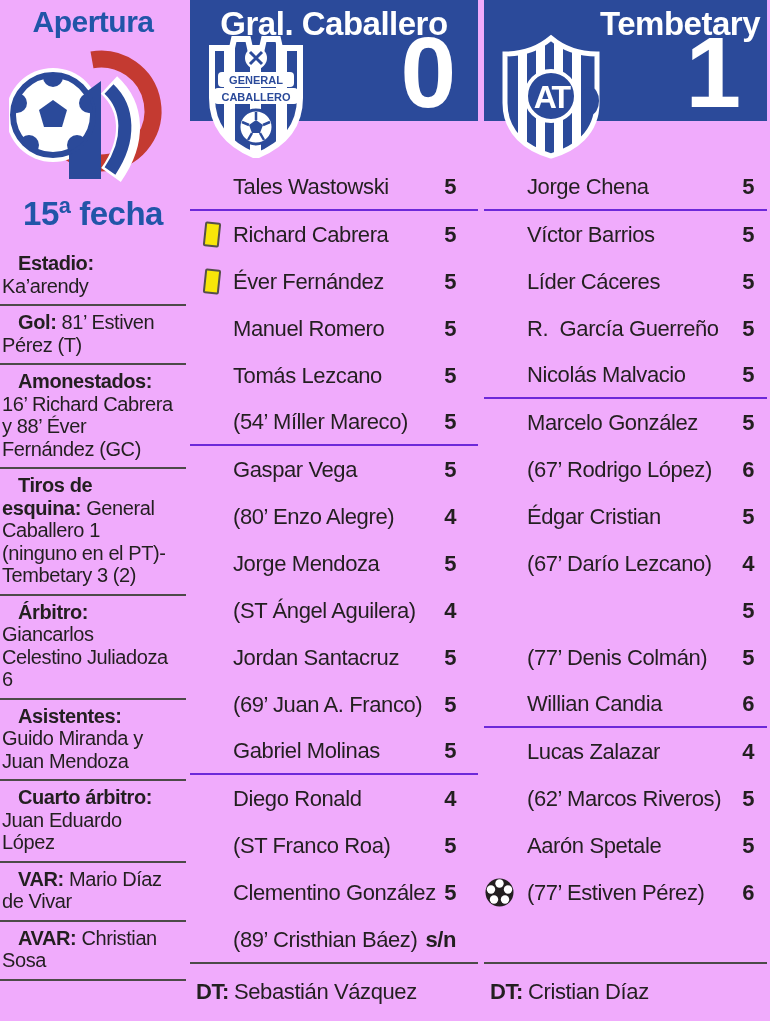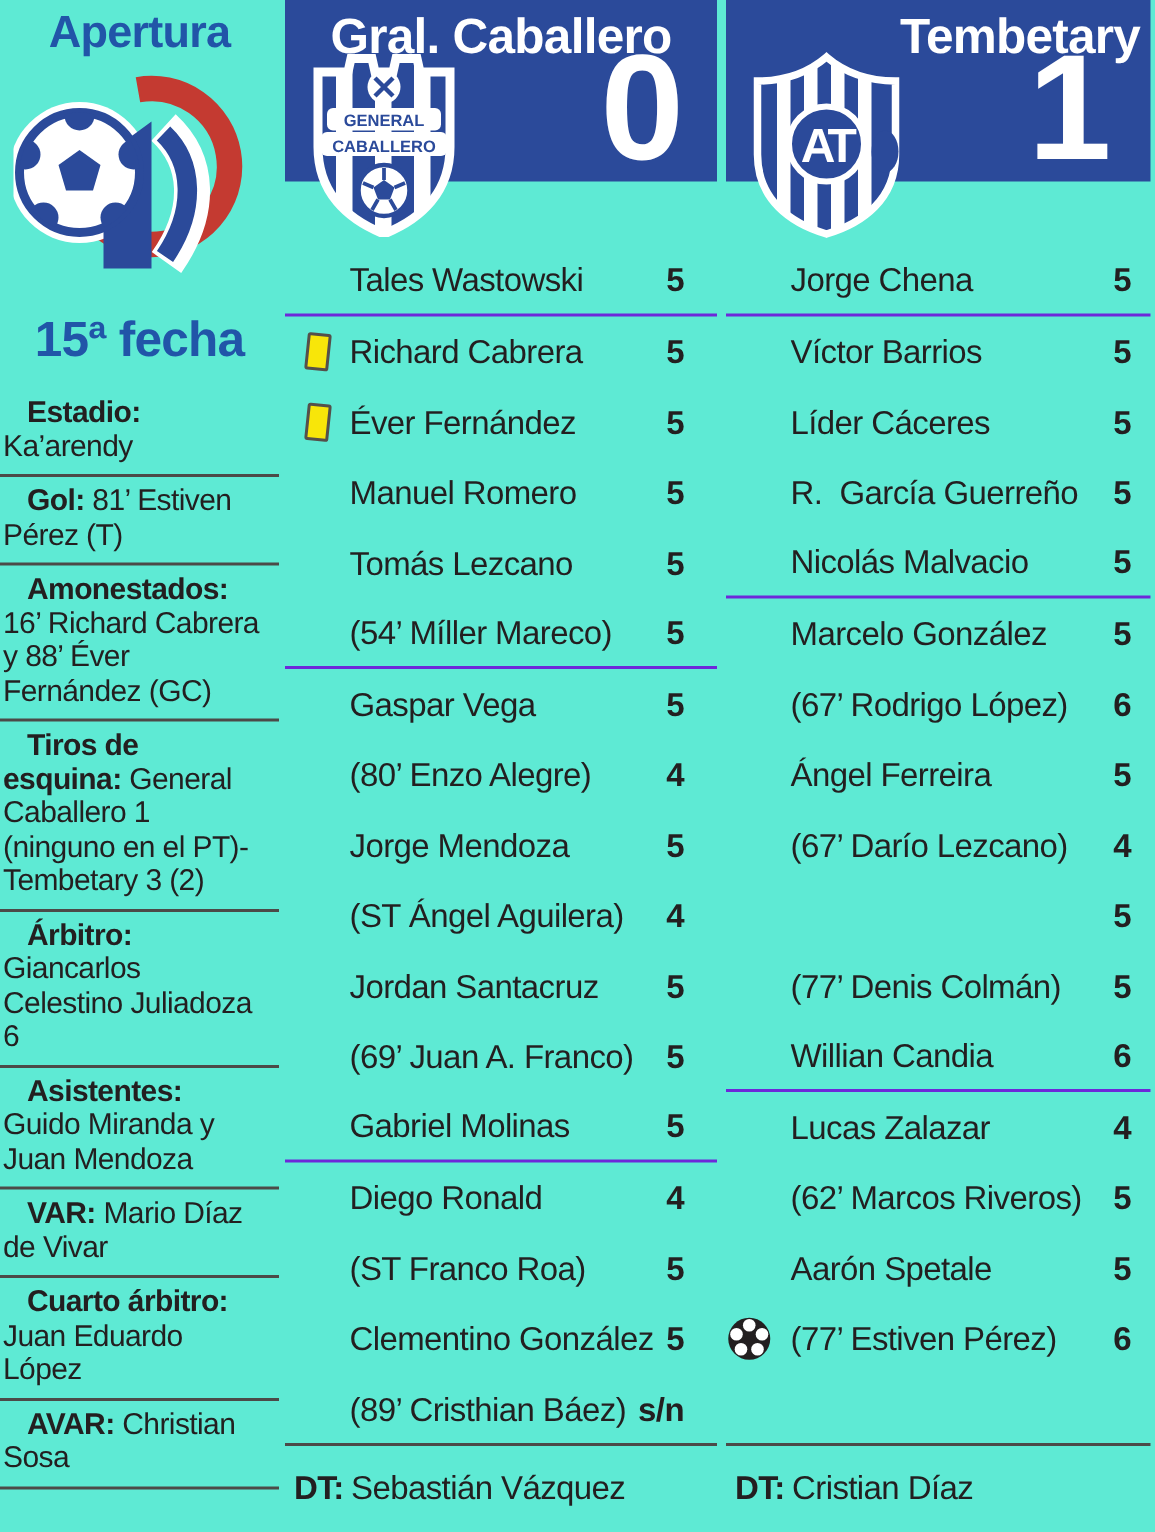--- a/index.html
+++ b/index.html
@@ -1,27 +1,27 @@
 <!DOCTYPE html>
 <html><head>
 <meta charset="utf-8">
 <style>
   html,body{margin:0;padding:0;background:#fff;}
   *{box-sizing:border-box;}
   .page{
-    position:relative;width:770px;height:1021px;background:#5eead4;overflow:hidden;
+    position:relative;width:770px;height:1021px;background:#f0abfc;overflow:hidden;
     font-family:"Liberation Sans", sans-serif;color:#231f20;
   }
   
   .left-col{position:absolute;left:0;top:0;width:186px;height:100%;}
   .apertura{margin-top:5px;text-align:center;font-size:30px;font-weight:bold;
     color:#2155a8;letter-spacing:-0.5px;}
   .logo-wrap{width:168px;height:150px;margin:2px auto 0;}
   .fecha{text-align:center;font-size:33px;font-weight:bold;color:#2155a8;
-    letter-spacing:-0.5px;margin-top:16px;}
+    letter-spacing:-0.5px;margin-top:4px;}
   #info-sections{margin-top:14px;}
   .info-sec{font-size:20px;line-height:22.5px;letter-spacing:-0.4px;
     border-bottom:2px solid #4c4a48;padding:5px 12px 7px 2px;width:186px;}
   .info-sec b{letter-spacing:-0.4px;margin-left:16px;}
   
   .team-col{position:absolute;top:0;height:100%;}
   #team-0{left:190px;width:288px;}
   #team-1{left:484px;width:283px;}
   .team-header{position:relative;height:121px;background:#2b4a9a;color:#fff;}
   .team-name{font-size:33px;font-weight:bold;letter-spacing:-0.5px;
@@ -86,22 +86,22 @@
 
     <div class="fecha">15ª fecha</div>
 
     <div id="info-sections">
         <div class="info-sec"><b>Estadio:</b> Ka’arendy</div>
         <div class="info-sec"><b>Gol:</b> 81’ Estiven Pérez (T)</div>
         <div class="info-sec"><b>Amonestados:</b> 16’ Richard Cabrera y 88’ Éver Fernández (GC)</div>
         <div class="info-sec"><b>Tiros de esquina:</b> General Caballero 1 (ninguno en el PT)-Tembetary 3 (2)</div>
         <div class="info-sec"><b>Árbitro:</b> Giancarlos Celestino Juliadoza 6</div>
         <div class="info-sec"><b>Asistentes:</b> Guido Miranda y Juan Mendoza</div>
+        <div class="info-sec"><b>Cuarto árbitro:</b> Juan Eduardo López</div>
         <div class="info-sec"><b>VAR:</b> Mario Díaz de Vivar</div>
-        <div class="info-sec"><b>Cuarto árbitro:</b> Juan Eduardo López</div>
         <div class="info-sec"><b>AVAR:</b> Christian Sosa</div>
       </div>
   </aside>
 
   <section class="team-col" id="team-0">
     <div class="team-header">
       <div class="team-name">Gral. Caballero</div>
       <svg class="crest" width="104" height="122" viewBox="0 0 104 122">
         <clipPath id="gcclip">
           <path d="M8,12 h20 l2,-9 h14 l2,9 h12 l2,-9 h14 l2,9 h20 v50 c0,30 -19,48 -44,58 C27,110 8,92 8,62 Z"></path>
@@ -294,21 +294,21 @@
     </div>
 
     <div class="player-row">
       <span class="row-icon"></span>
       <span class="player-name">(67’ Rodrigo López)</span>
       <span class="player-rating">6</span>
     </div>
 
     <div class="player-row">
       <span class="row-icon"></span>
-      <span class="player-name">Ángel Ferreira</span>
+      <span class="player-name">Édgar Cristian</span>
       <span class="player-rating">5</span>
     </div>
 
     <div class="player-row">
       <span class="row-icon"></span>
       <span class="player-name">(67’ Darío Lezcano)</span>
       <span class="player-rating">4</span>
     </div>
 
     <div class="player-row">

